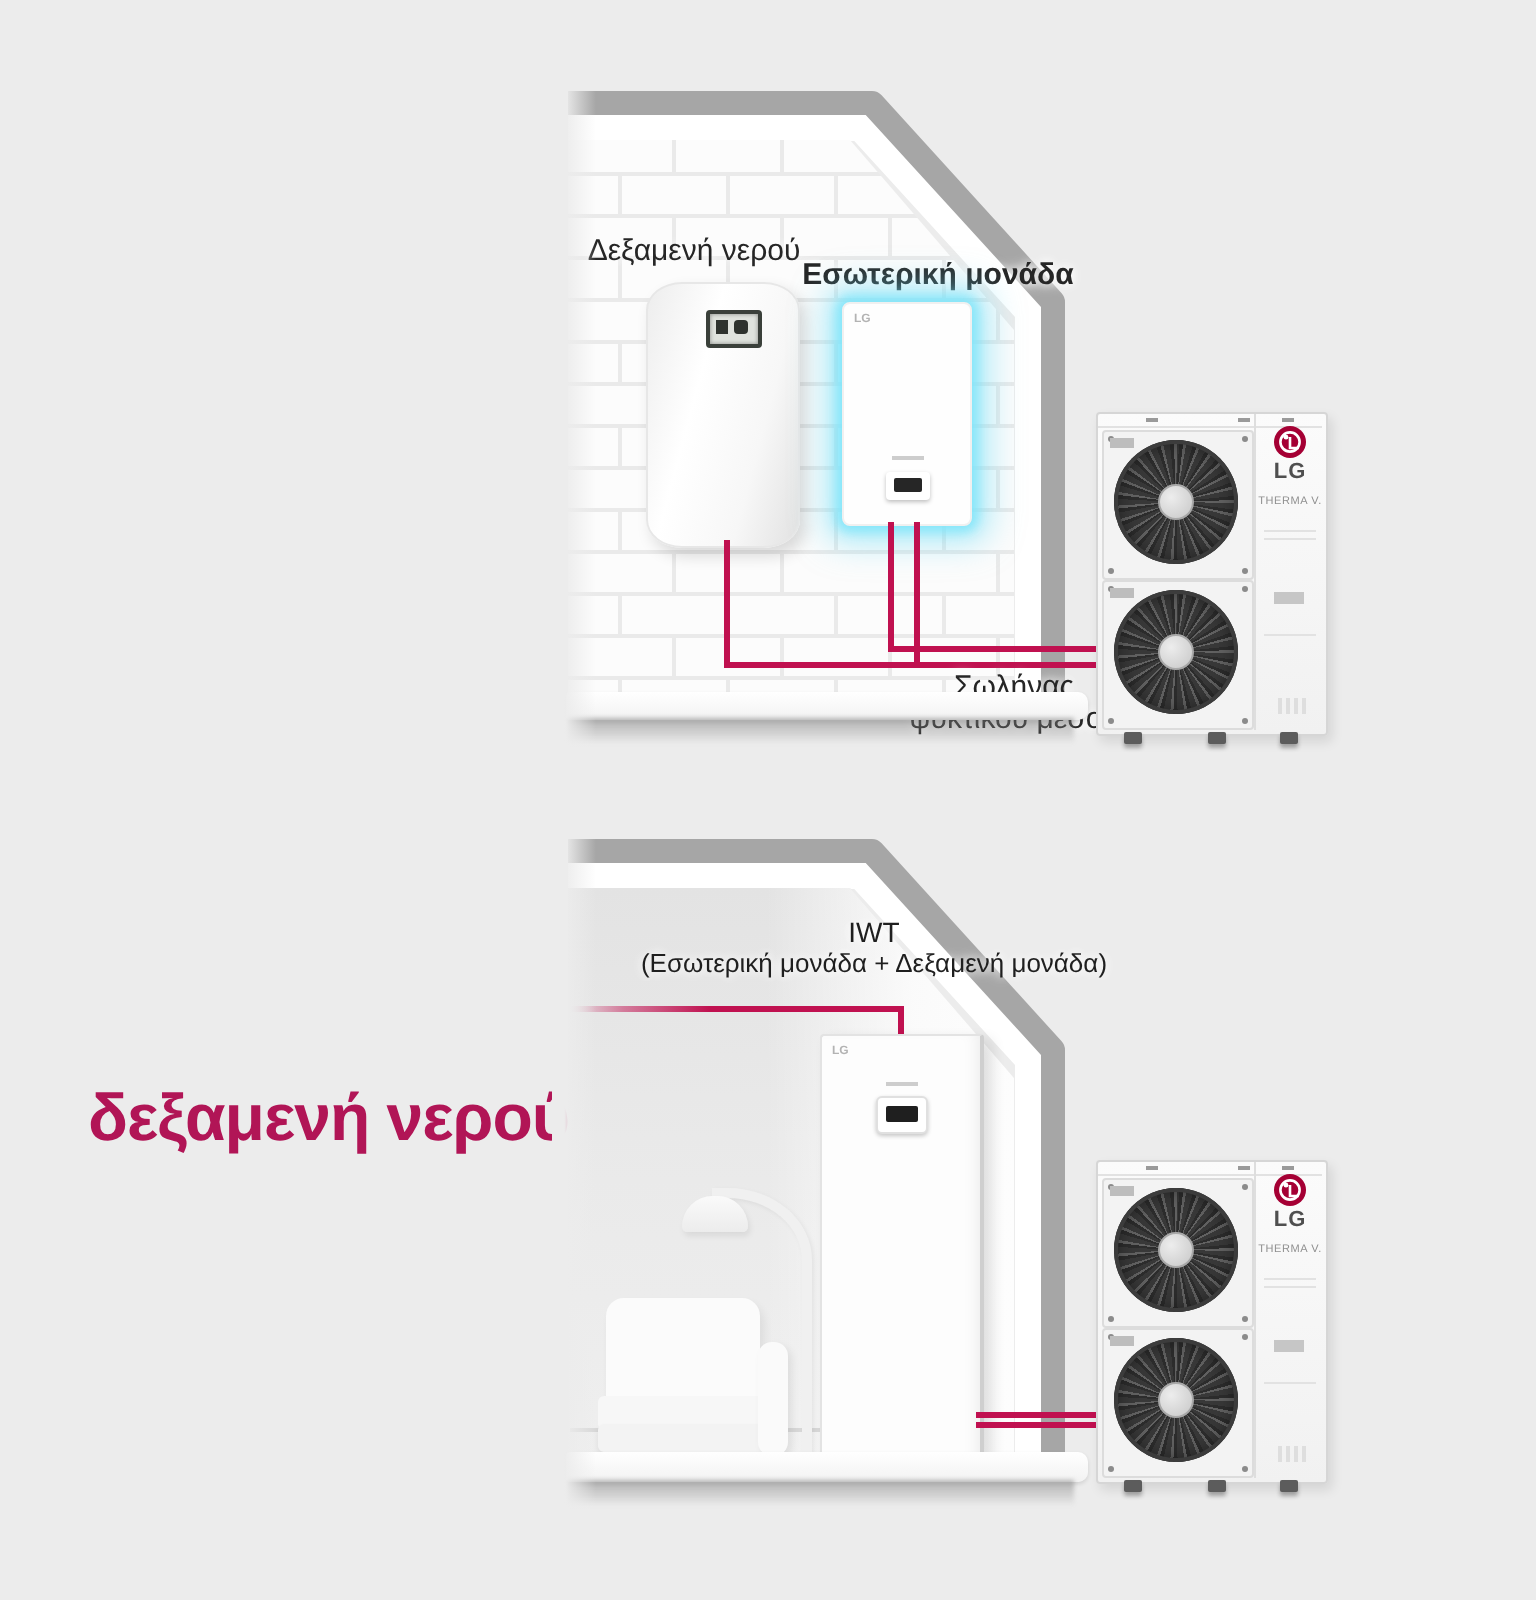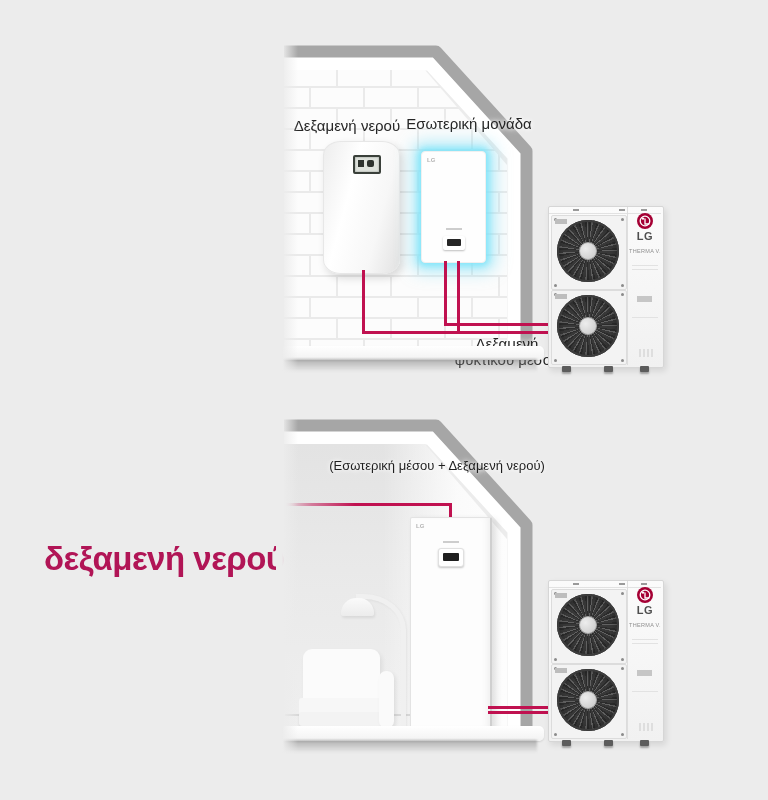--- a/index.html
+++ b/index.html
@@ -12,21 +12,21 @@
   .b-title{left:44px;top:537px;font-size:33px;line-height:44px;}
 
   
   .house1{position:absolute;left:283px;top:44px;}
   .house2{position:absolute;left:283px;top:418px;}
 
   
   .dlabel{position:absolute;transform:translateX(-50%);color:#262626;font-size:15px;white-space:nowrap;
           text-shadow:0 0 4px #fff,0 0 7px #fff;}
   .label-tank{left:347px;top:117px;}
-  .label-indoor{left:469px;top:115px;}
+  .label-indoor{left:469px;top:129px;font-weight:bold;}
   .pipe-label{left:507px;top:336px;text-align:center;line-height:16px;font-size:15px;}
   .iwt-label{left:437px;top:458px;text-align:center;line-height:16px;font-size:13px;color:#1f1f1f;}
   .iwt-label .l1{font-size:14px;}
 
   
   .tank{position:absolute;left:323px;top:141px;width:75px;height:131px;
         border:1px solid #e7e7e7;border-radius:18px/14px;
         background:linear-gradient(105deg,#ededed,#ffffff 35%,#f7f7f7 70%,#e2e2e2);
         box-shadow:3px 4px 8px rgba(0,0,0,.14);}
   .tank-display{position:absolute;left:29px;top:13px;width:24px;height:15px;background:#dfe3dd;
@@ -182,21 +182,21 @@
       </div>
   </div>
 
   <div class="pipe p-tank-v"></div>
   <div class="pipe p-low-h"></div>
   <div class="pipe p-ind1"></div>
   <div class="pipe p-up-h"></div>
   <div class="pipe p-ind2"></div>
 
   <div class="dlabel pipe-label">
-    <div>Δεξαμενή</div>
+    <div>Σωλήνας</div>
     <div>ψυκτικού μέσου</div>
   </div>
 
   <div class="skirt skirt1"></div>
   <div class="gshadow shadow1"></div>
 
   <div class="odu odu1">
     <div class="odu-body"></div>
     <div class="odu-topstrip">
         <i style="left:24px;"></i>
@@ -248,21 +248,22 @@
   </div>
 
   <svg class="house2" width="250" height="325" viewBox="0 0 250 325">
     <path d="M1 8 H153 L243 107 V318" fill="none" stroke="#a6a6a6" stroke-width="13" stroke-linejoin="round"></path>
     <path d="M1 20 H147 L231 112 V318" fill="none" stroke="#ffffff" stroke-width="13"></path>
     <path d="M1 26 H142 L224 121 V318 H1 Z" fill="url(#wallgrad)"></path>
     <path d="M100 26 H142 L224 121 V318 H100 Z" fill="url(#brightgrad)"></path>
   </svg>
 
   <div class="dlabel iwt-label">
-    <div>(Εσωτερική μέσου + Δεξαμενή νερού)</div>
+    <div class="l1">IWT</div>
+    <div>(Εσωτερική μονάδα + Δεξαμενή μονάδα)</div>
   </div>
 
   <div class="baseboard"></div>
   <div class="lamp-arc"></div>
   <div class="lamp-shade"></div>
   <div class="sofa-back"></div>
   <div class="sofa-seat"></div>
   <div class="sofa-seat2"></div>
   <div class="sofa-arm"></div>
 

